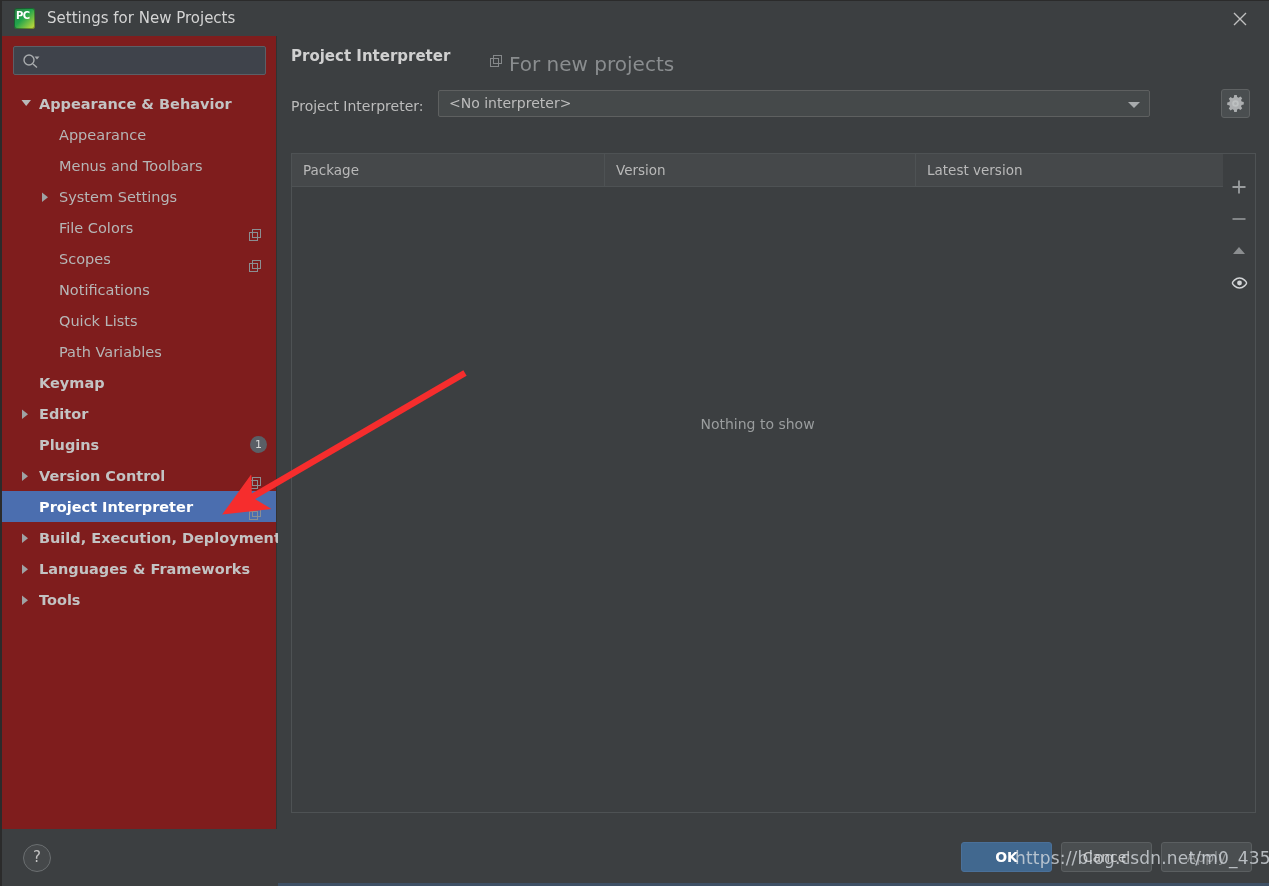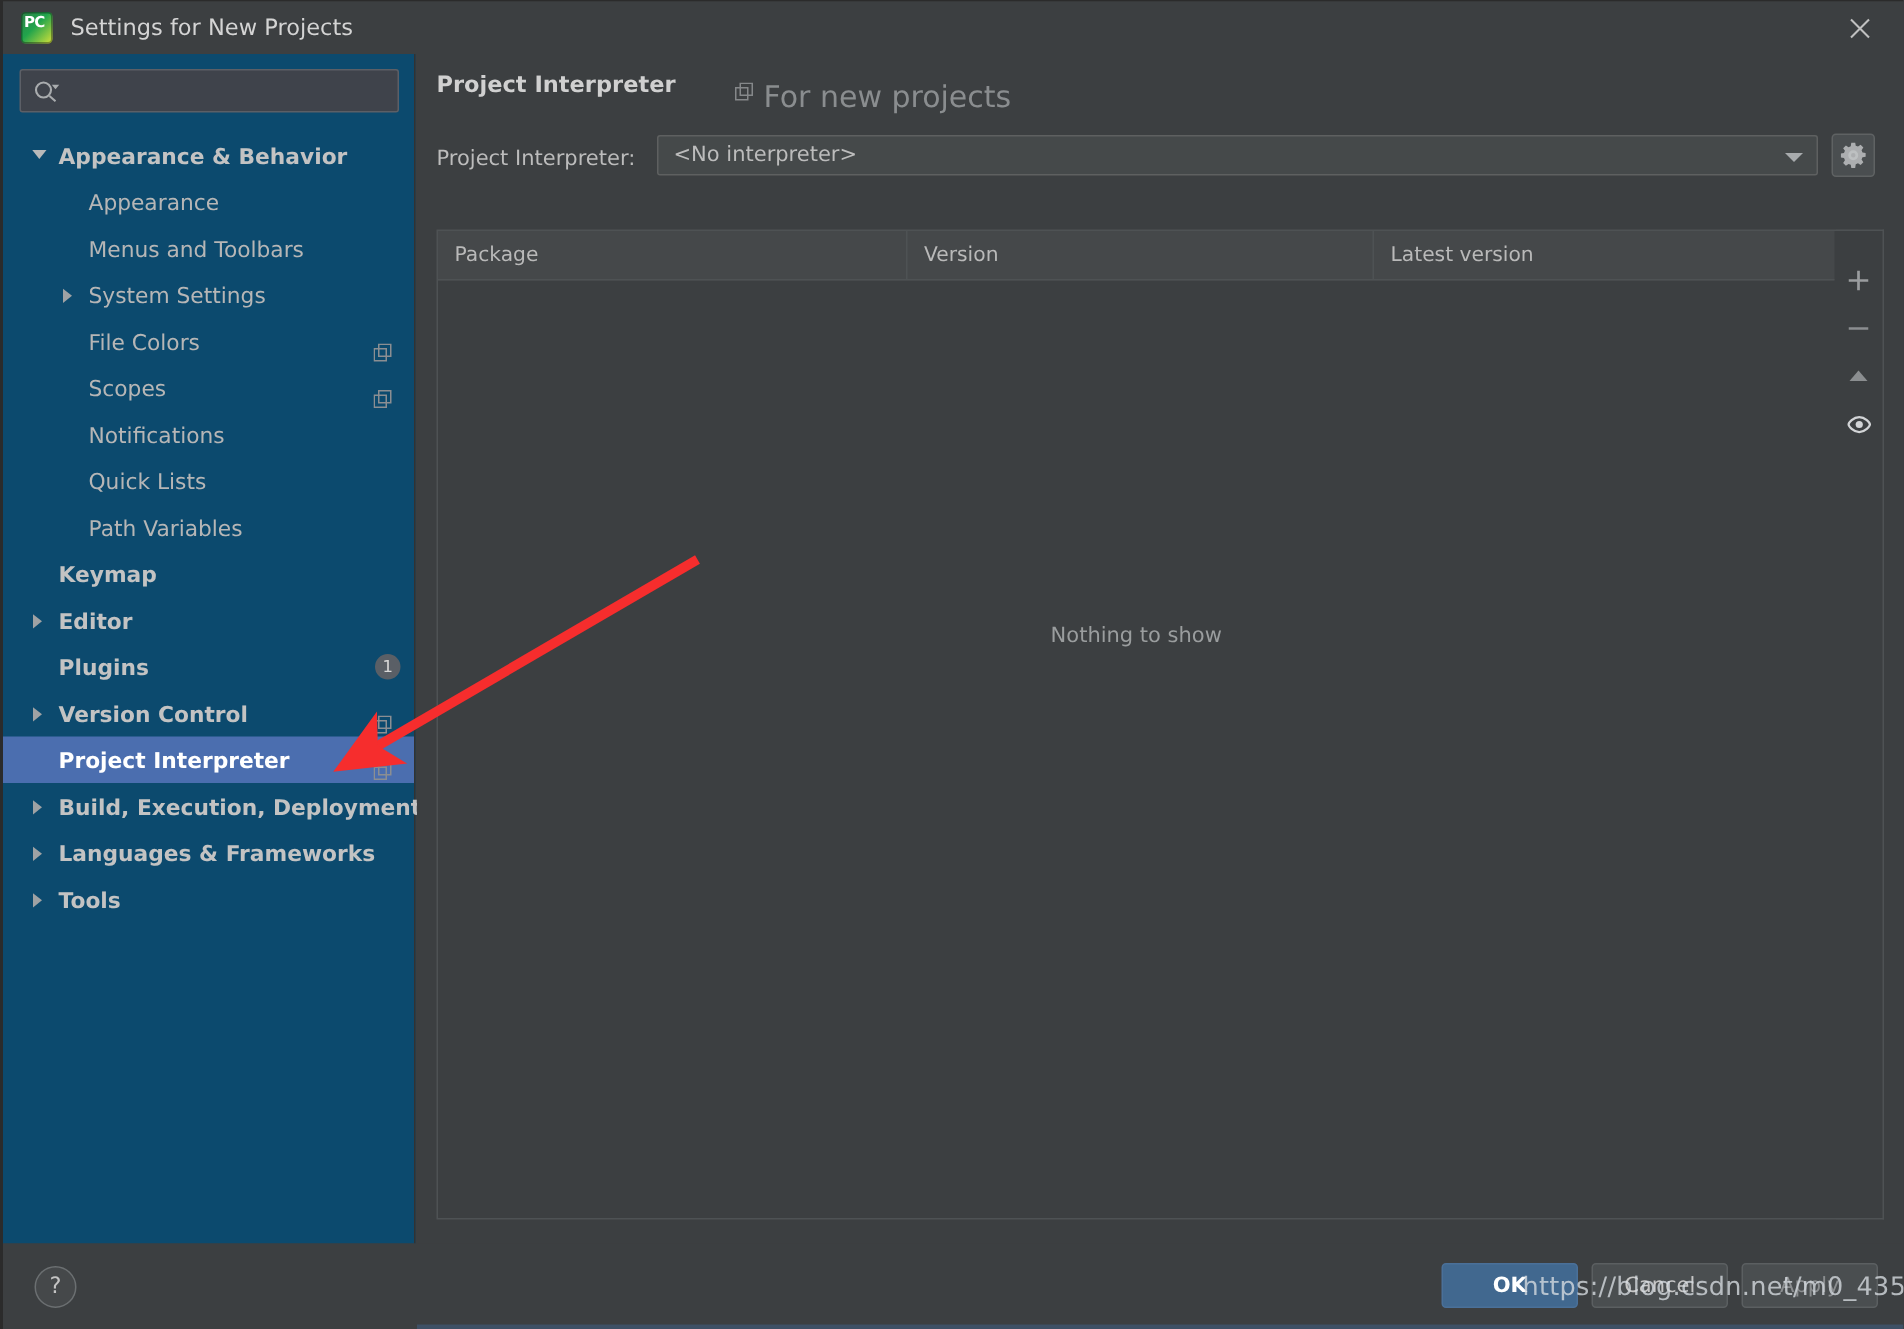--- a/index.html
+++ b/index.html
@@ -61,21 +61,21 @@
     width: 46px; height: 34px;
     cursor: pointer;
   }
   .close-btn svg { position: absolute; left: 15px; top: 11px; }
 
   
   .sidebar {
     position: absolute;
     left: 0; top: 35px;
     width: 275px; height: 793px;
-    background: #0c4a6e;
+    background: #7f1d1d;
     border-right: 1px solid #323232;
     box-sizing: border-box;
     padding-left: 23px;
   }
   .search-wrap {
     position: absolute;
     left: 11px; top: 10px;
     width: 253px; height: 29px;
     background: #3f434b;
     border: 1px solid #5c5f66;
@@ -168,21 +168,21 @@
 
   .interp-label {
     position: absolute;
     left: 13px; top: 62px;
     font-size: 14px;
     color: #bcbcbc;
   }
   .combo {
     position: absolute;
     left: 160px; top: 54px;
-    width: 774px; height: 27px;
+    width: 712px; height: 27px;
     background: #45494a;
     border: 1px solid #5e6060;
     border-radius: 2px;
     box-sizing: border-box;
   }
   .combo-value {
     position: absolute;
     left: 10px; top: 4px;
     font-size: 14px;
     color: #bcbcbc;

